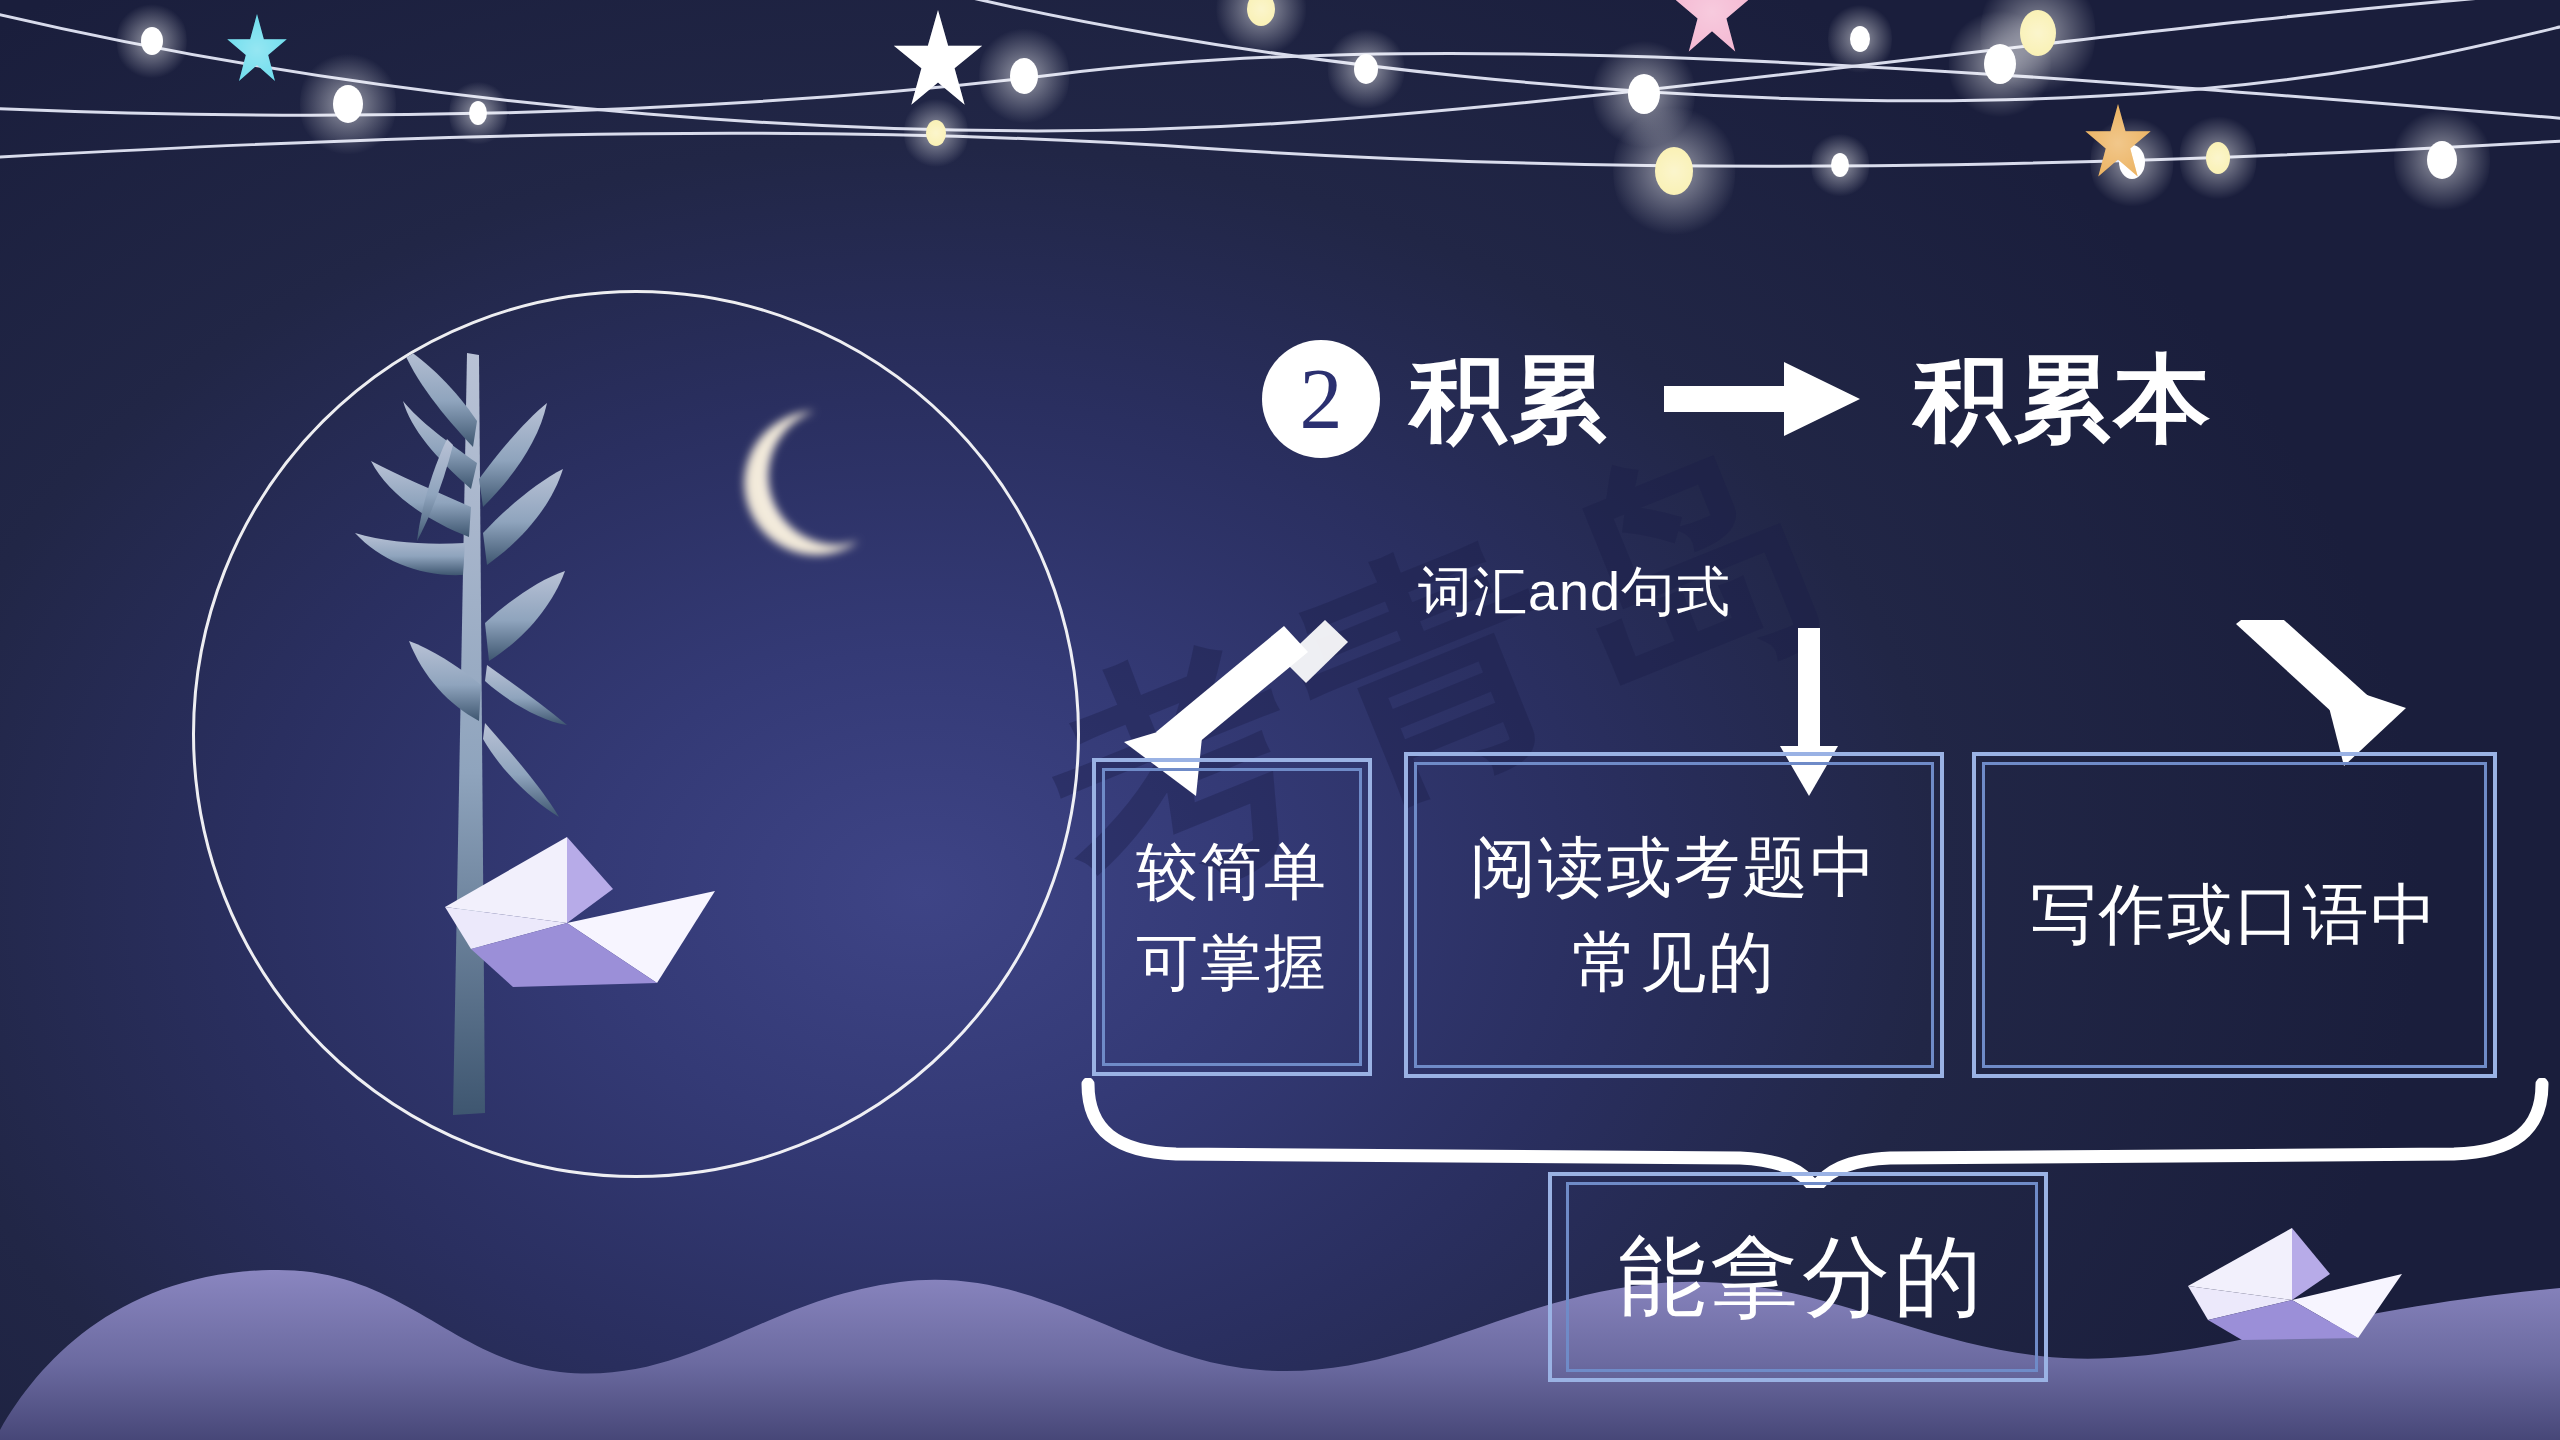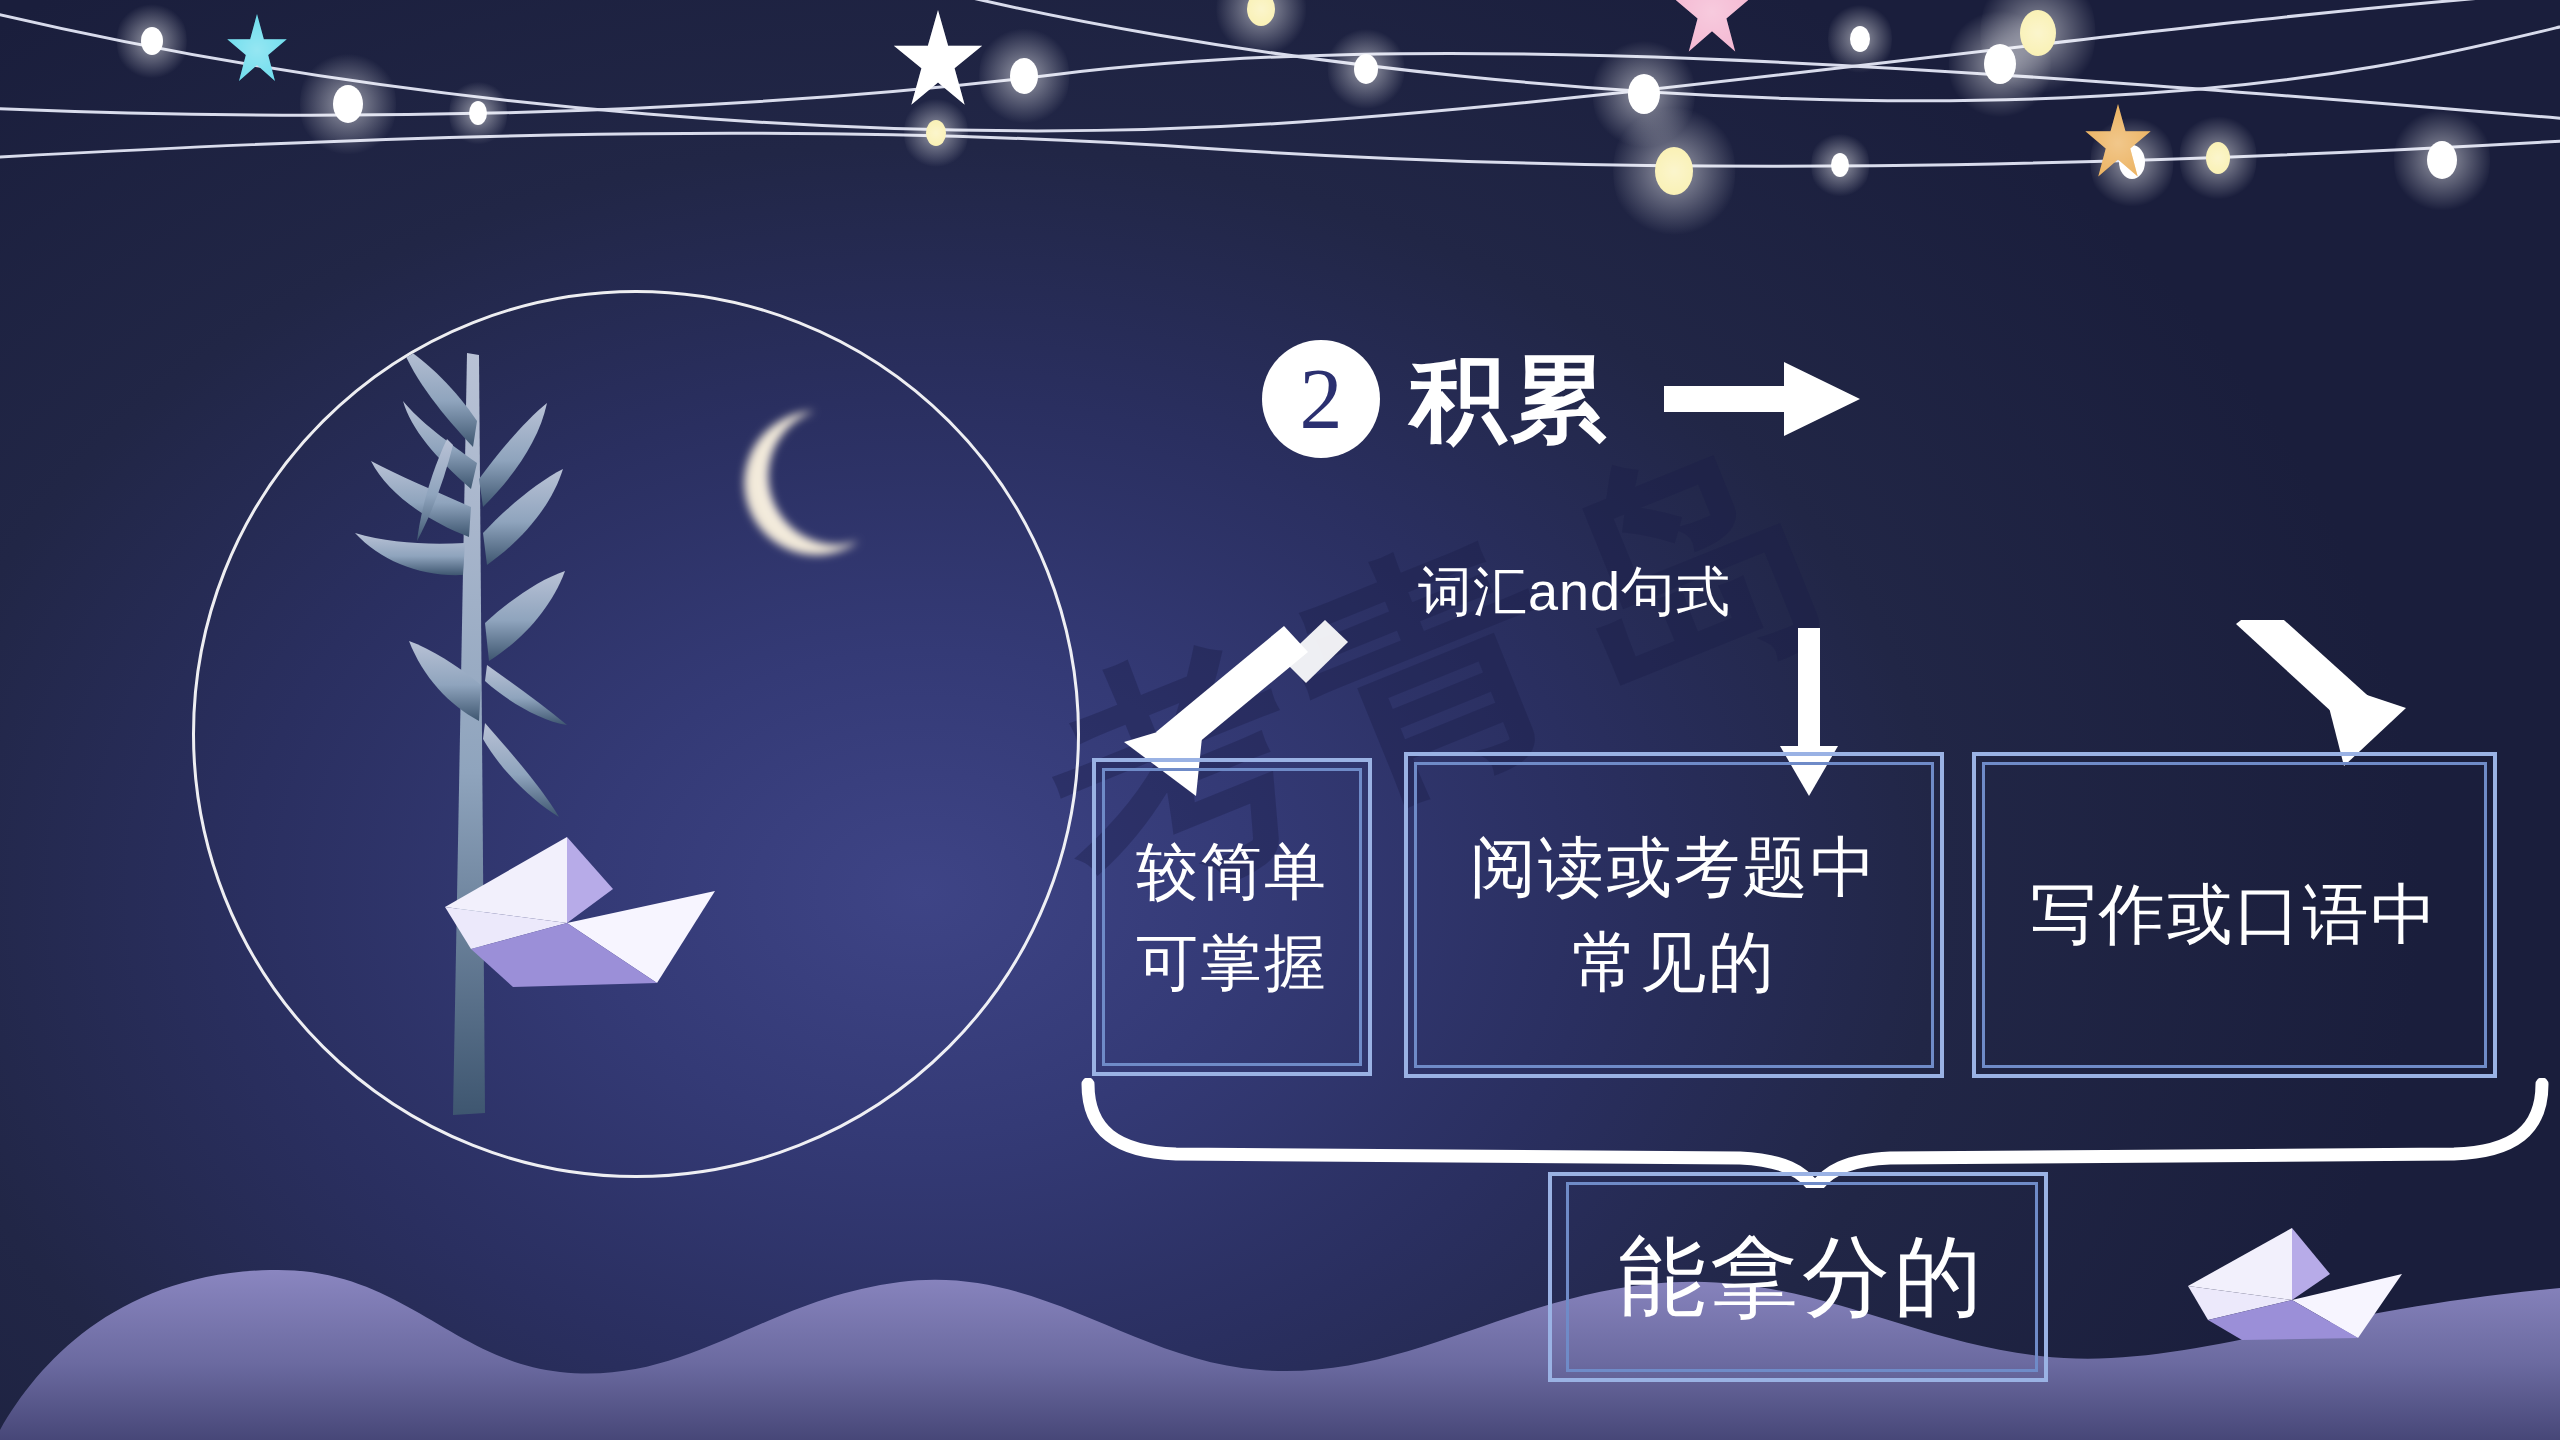--- a/index.html
+++ b/index.html
@@ -224,20 +224,21 @@
       </g>
     </svg>
   </div>
 
   <div id="header-row">
     <div id="num-badge">2</div>
     <div class="hdr-text">积累</div>
     <svg id="hdr-arrow" viewBox="0 0 196 74">
       <polygon points="0,24 120,24 120,0 196,37 120,74 120,50 0,50" fill="#ffffff"></polygon>
     </svg>
+    <div class="hdr-text">积累本</div>
   </div>
 
   <div id="mid-label">词汇and句式</div>
 
   <svg id="arrows" viewBox="0 0 1440 190">
 
     <g>
       <polygon points="183,40 225,0 248,22 206,63" fill="#ffffff" opacity=".92"></polygon>
       <path d="M228,14 L188,98 L104,52 L70,140 L20,126 L36,196 L112,154 L126,214 L196,160 Z" fill="none"></path>
       <polygon points="236,18 108,124 84,98 212,-8" fill="#ffffff" transform="translate(-28,14)"></polygon>

